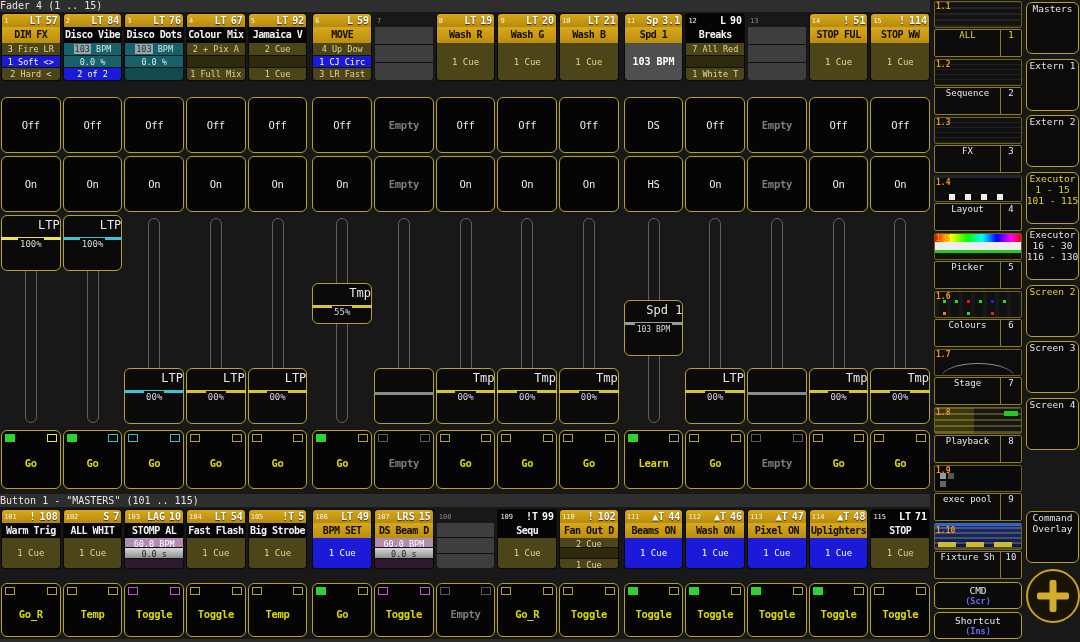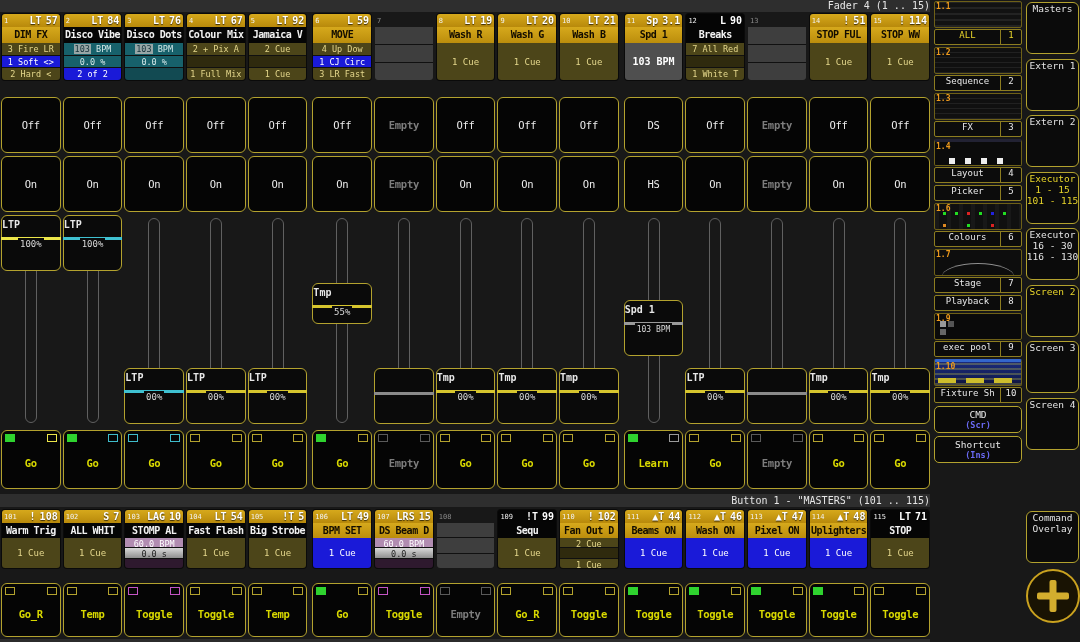--- a/index.html
+++ b/index.html
@@ -1,21 +1,21 @@
 <!DOCTYPE html>
 <html><head>
 <meta charset="utf-8">
 <style>
   *{box-sizing:border-box;margin:0;padding:0}
   html,body{background:#000}
   .stage{position:relative;width:1080px;height:642px;background:#181818;overflow:hidden;
     font-family:"DejaVu Sans Mono",monospace;-webkit-font-smoothing:antialiased}
   .exec-area{position:absolute;left:0;top:0;width:930px;height:642px}
   .titlebar{position:absolute;left:0;width:930px;height:13px;background:#2e2e2e;color:#e6e6e6;
-    font-size:10px;line-height:13px;text-align:right;white-space:nowrap;overflow:hidden}
+    font-size:10px;line-height:13px;text-align:left;white-space:nowrap;overflow:hidden}
   .titlebar.top{top:0;height:12px;line-height:12px}
   .titlebar.bot{top:494px}
   .bstrip{position:absolute;left:0;top:639px;width:930px;height:3px;background:#2b2b2b}
 
   .row{position:absolute;left:1px;width:929px;display:flex;gap:2px}
   .row>*{flex:1 1 0;min-width:0}
   .row>*:nth-child(6),.row>*:nth-child(11){margin-left:3px}
   #top-labels{top:13px;height:68px}
   #off-row{top:97px;height:56px}
   #on-row{top:156px;height:56px}
@@ -81,39 +81,39 @@
   
   .fcell{position:relative}
   .ftrack{position:absolute;left:50%;transform:translateX(-50%);top:4px;bottom:4px;width:12px;
     border:1.5px solid #606060;border-radius:7px}
   .fhandle{position:absolute;left:0;right:0;height:56px;background:#0a0a0a;border:1.6px solid #b3a22e;
     border-radius:6px;padding-top:2px}
   .pos-top{top:1px}
   .pos-mid{top:69px;height:41px}
   .pos-spd{top:86px}
   .pos-bottom{top:154px}
-  .ftitle{font-size:10px;font-weight:bold;color:#e8e8e8;text-align:left;line-height:14px}
+  .ftitle{font-size:12px;font-weight:normal;color:#e8e8e8;text-align:right;line-height:14px}
   .fvalue{position:relative;height:13px;text-align:center}
   .vline{position:absolute;left:-1px;right:-1px;top:5px;height:3px;background:#d6c52e}
   .b-cyan .vline{background:#3fc1d1}
   .b-byellow .vline{background:#ece64a}
   .b-gray .vline{background:#9a9a9a}
   .b-empty .vline{background:#8a8a8a}
   .vtext{position:relative;display:inline-block;background:#0a0a0a;padding:0 2px;font-size:9px;
     color:#d8d8d8;line-height:13px;white-space:nowrap}
   .fhandle.b-gray .vtext{font-size:8px}
   .fvalue.emptyline{margin-top:16px}
 
   
   .sidebar{position:absolute;left:932px;top:0;width:148px;height:642px;background:#181818}
   .views-col{position:absolute;left:2px;top:1px;width:88px}
   .vtile{margin-bottom:2px}
   .vthumb{position:relative;height:27px;background:#111;border:1px solid #6e6017;border-radius:2px;overflow:hidden}
   .vnum{position:absolute;left:1px;top:0;font-size:8px;font-weight:bold;color:#ef9b1d;z-index:2}
-  .vlabelrow{display:flex;height:16px;border:1px solid #8d7d20;border-radius:2px;margin-top:1px;background:#0c0c0c}
+  .vlabelrow{display:flex;height:28px;border:1px solid #8d7d20;border-radius:2px;margin-top:1px;background:#0c0c0c}
   .vlabel{flex:1;font-size:9px;color:#e8e8e8;text-align:center;line-height:10px;overflow:hidden;
     white-space:nowrap;border-right:1px solid #8d7d20}
   .vkey{width:20px;font-size:9px;color:#e8e8e8;text-align:center;line-height:10px}
   .vtile.act .vlabel,.vtile.act .vkey{color:#e8d52a}
   .th-masters{background-image:repeating-linear-gradient(0deg,#232323 0 2px,#121212 2px 6px)}
   .th-masters::after{content:"";position:absolute;left:6px;top:28px;width:3px;height:3px;background:#e33;
     box-shadow:14px 0 #2d2,28px 0 #36f,42px 0 #ea0,56px 0 #2d2,70px 0 #e33}
   .th-rows{background-image:repeating-linear-gradient(0deg,#212121 0 1px,#101010 1px 5px)}
   .th-layout{background:#0b0b0b;border-top:3px solid #223}
   .th-layout::after{content:"";position:absolute;left:14px;top:16px;width:6px;height:6px;background:#eee;
@@ -903,20 +903,23 @@
         <div class="vtile">
           <div class="vthumb th-layout">
             <span class="vnum">1.4</span>
           </div>
           <div class="vlabelrow">
             <span class="vlabel">Layout</span>
             <span class="vkey">4</span>
           </div>
         </div>
         <div class="vtile">
+          <div class="vthumb th-picker">
+            <span class="vnum">1.5</span>
+          </div>
           <div class="vlabelrow">
             <span class="vlabel">Picker</span>
             <span class="vkey">5</span>
           </div>
         </div>
         <div class="vtile">
           <div class="vthumb th-colours">
             <span class="vnum">1.6</span>
           </div>
           <div class="vlabelrow">
@@ -927,20 +930,23 @@
         <div class="vtile">
           <div class="vthumb th-stage">
             <span class="vnum">1.7</span>
           </div>
           <div class="vlabelrow">
             <span class="vlabel">Stage</span>
             <span class="vkey">7</span>
           </div>
         </div>
         <div class="vtile">
+          <div class="vthumb th-playback">
+            <span class="vnum">1.8</span>
+          </div>
           <div class="vlabelrow">
             <span class="vlabel">Playback</span>
             <span class="vkey">8</span>
           </div>
         </div>
         <div class="vtile">
           <div class="vthumb th-execpool">
             <span class="vnum">1.9</span>
           </div>
           <div class="vlabelrow">

